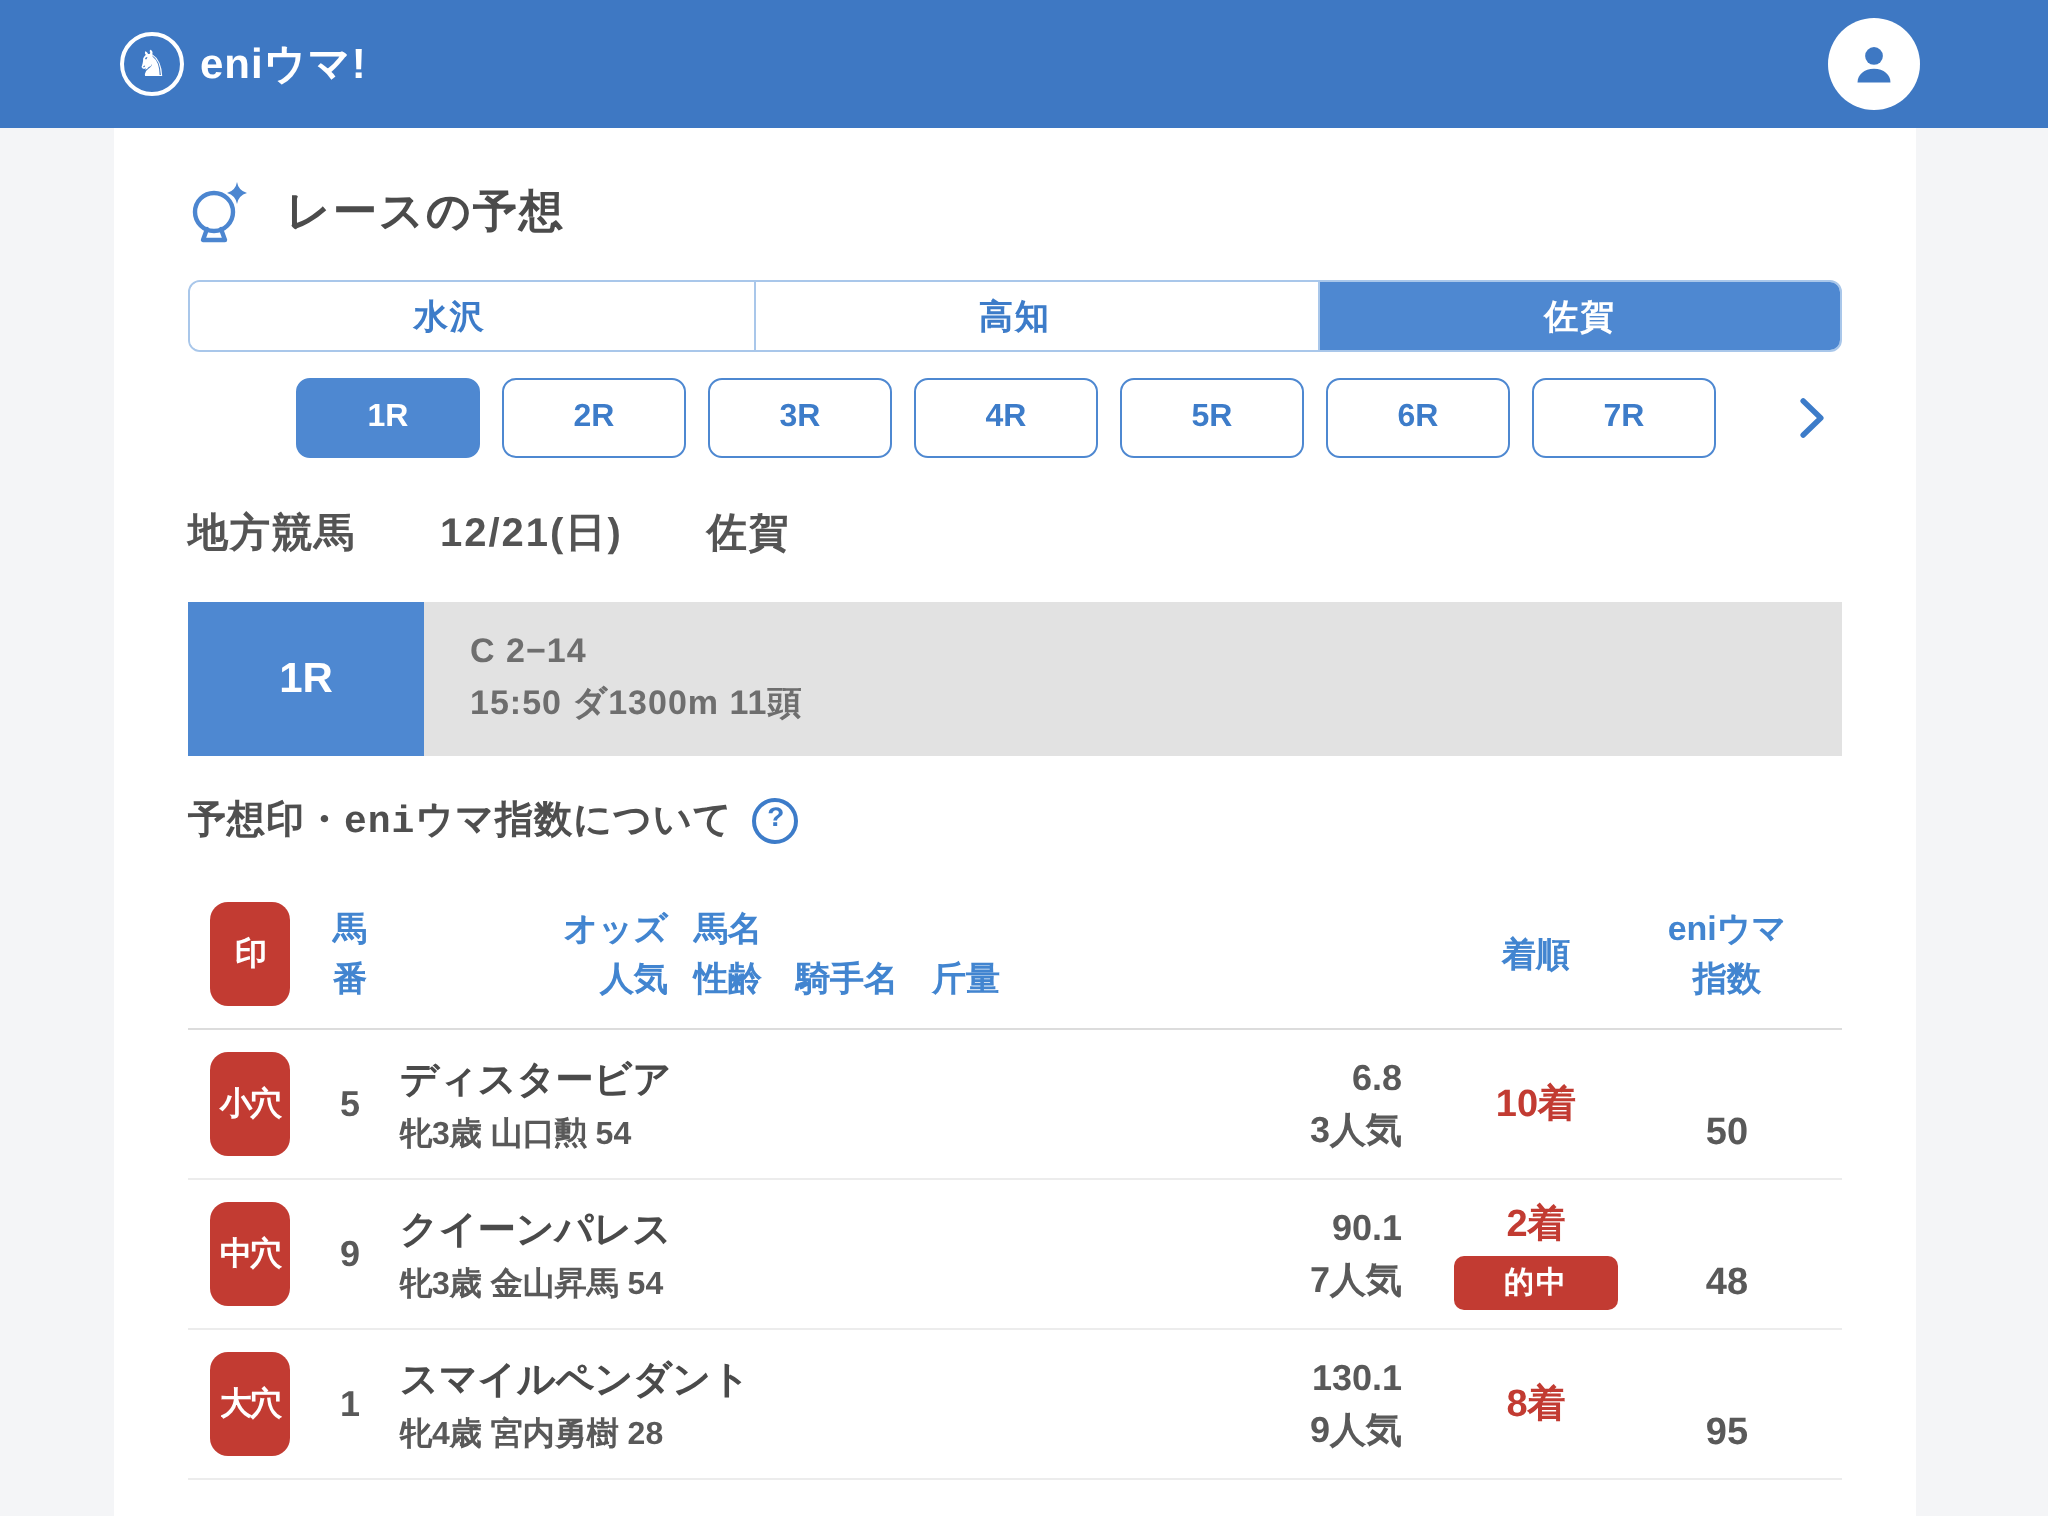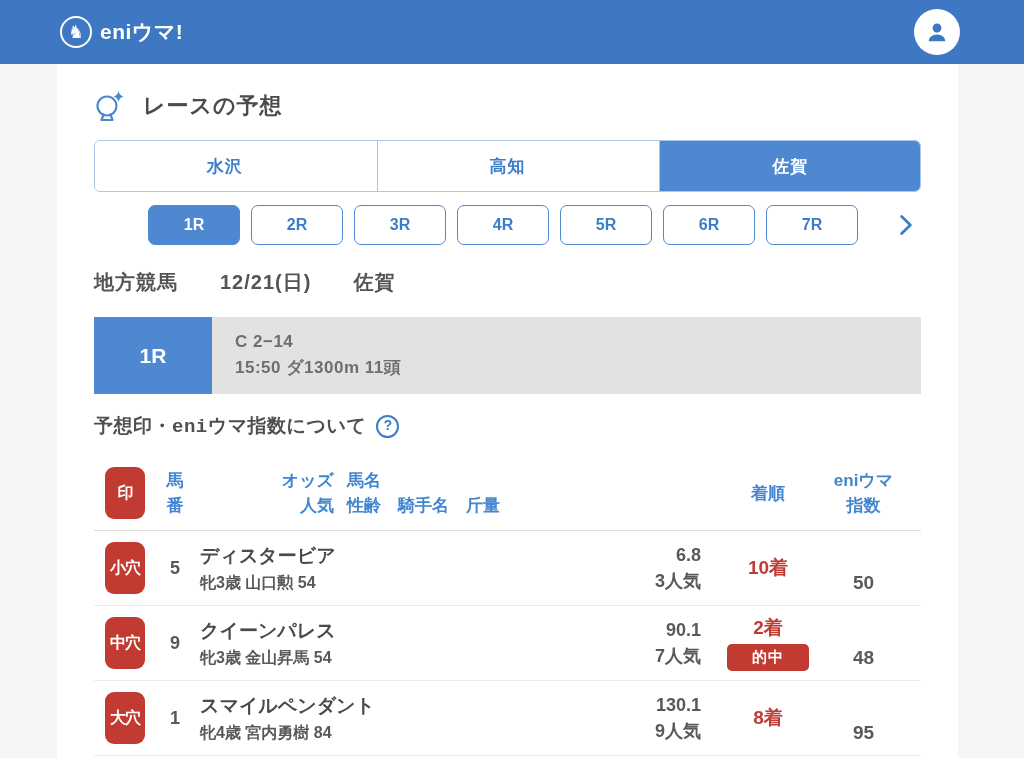--- a/index.html
+++ b/index.html
@@ -29,21 +29,21 @@
   }
   
   .card {
     position:absolute; left:57px; top:64px; width:901px; height:694px;
     background:#fff; overflow:hidden; padding:22px 37px 0 37px;
   }
   .title-row { display:flex; align-items:center; gap:17px; height:40px; }
   .title-row h1 { font-size:22px; font-weight:700; color:#4b4b4b; letter-spacing:1px; }
   
   .venue-tabs {
-    margin-top:14px; height:52px; display:flex;
+    margin-top:14px; height:36px; display:flex;
     border:1px solid #a9c7ea; border-radius:6px; overflow:hidden;
     background:#fff;
     gap:22px;
   }
   .venue-tab {
     flex:1; background:#fff; border:none; border-left:1px solid #a9c7ea;
     color:#3d7cc9; font-size:17px; font-weight:700; cursor:pointer;
     font-family:inherit; letter-spacing:1px;
   }
   .venue-tab:first-child { border-left:none; }
@@ -245,21 +245,21 @@
           </div>
           <div class="col-index index-val">48</div>
         </div>
         <div class="trow">
           <div class="col-mark">
             <span class="mark-badge">大穴</span>
           </div>
           <div class="col-num num-val">1</div>
           <div class="col-name">
             <div class="horse-name">スマイルペンダント</div>
-            <div class="horse-detail">牝4歳 宮内勇樹 84</div>
+            <div class="horse-detail">牝4歳 宮内勇樹 28</div>
           </div>
           <div class="col-odds">
             <div class="odds-val">130.1</div>
             <div class="pop-val">9人気</div>
           </div>
           <div class="col-rank">
             <div class="rank-text">8着</div>
           </div>
           <div class="col-index index-val">95</div>
         </div>

